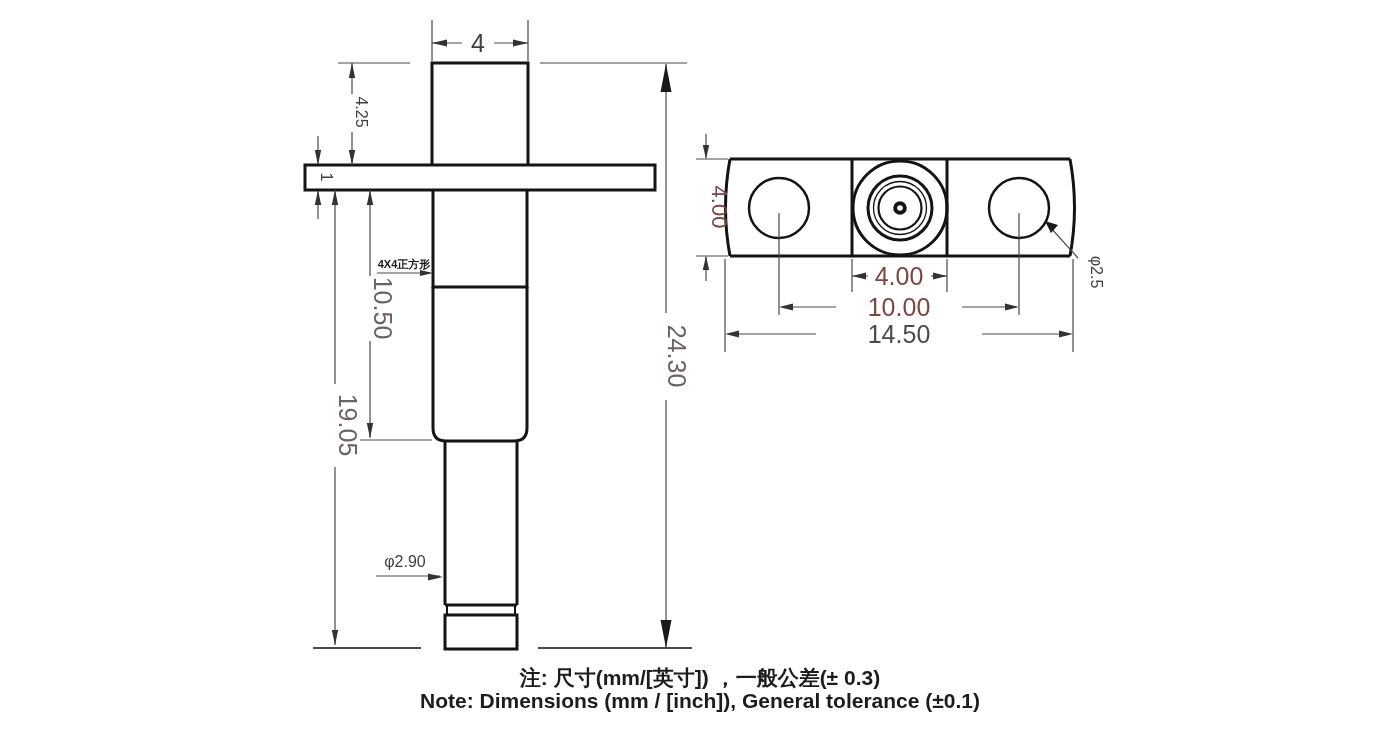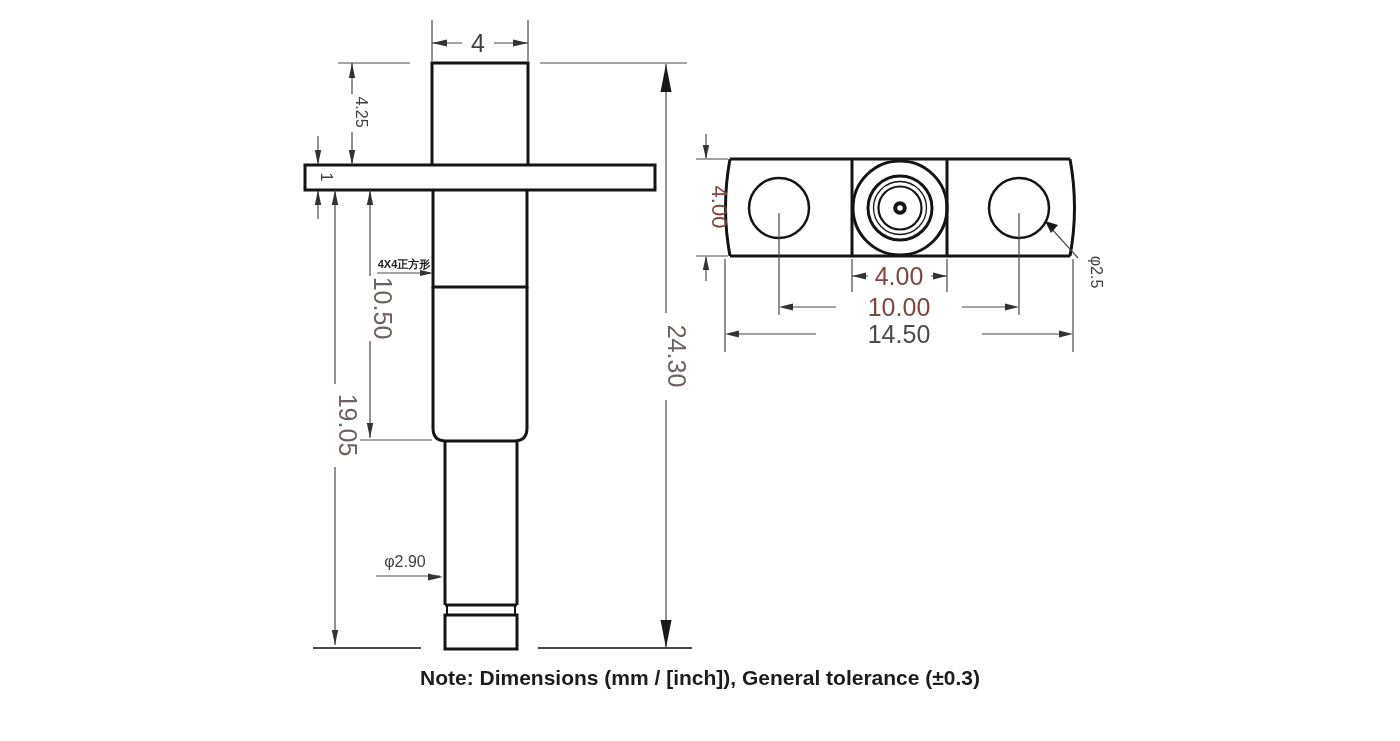--- a/index.html
+++ b/index.html
@@ -112,15 +112,16 @@
     <text class="dim-med" transform="translate(712,207) rotate(90)" text-anchor="middle" fill="#7d453f">4.00</text>
     <text class="dim-lg" x="899" y="285" text-anchor="middle" fill="#7d453f">4.00</text>
     <text class="dim-lg" x="899" y="316" text-anchor="middle" fill="#7d453f">10.00</text>
     <text class="dim-lg" x="899" y="343" text-anchor="middle" fill="#4a4a4a">14.50</text>
     <text class="dim-sm" transform="translate(1091,272) rotate(90)" text-anchor="middle" fill="#3f3f3f">φ2.5</text>
   </g>
 </svg>
 
   
   <div class="notes">
-    <div class="en">Note: Dimensions (mm / [inch]), General tolerance (±0.3)</div>
+    <div class="zh">注: 尺寸(mm/[英寸]) ，一般公差(± 0.3)</div>
+    <div class="en">Note: Dimensions (mm / [inch]), General tolerance (±0.1)</div>
   </div>
 </div>
 
 </body></html>

